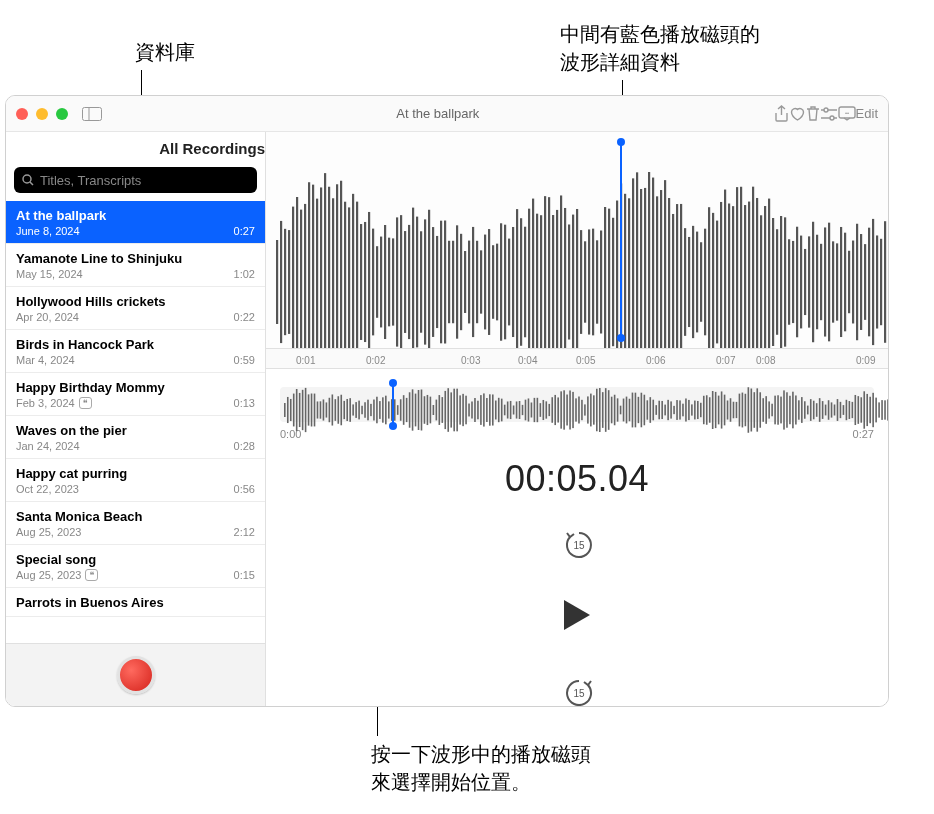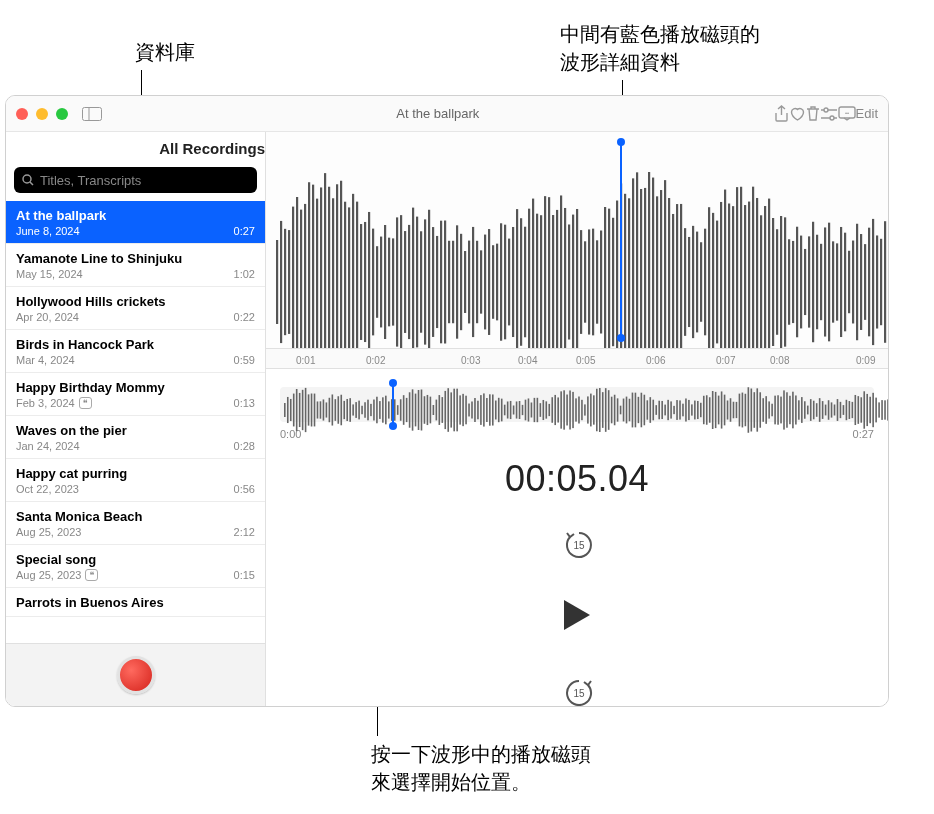--- a/index.html
+++ b/index.html
@@ -495,21 +495,21 @@
         <div class="playhead" style="left:354px;"></div>
       </div>
       <div class="time-ruler" id="time-ruler">
           <span class="ruler-tick" style="left: 30px;">0:01</span>
           <span class="ruler-tick" style="left: 100px;">0:02</span>
           <span class="ruler-tick" style="left: 170px; margin-left: 25px;">0:03</span>
           <span class="ruler-tick" style="left: 252px;">0:04</span>
           <span class="ruler-tick" style="left: 310px;">0:05</span>
           <span class="ruler-tick" style="left: 380px;">0:06</span>
           <span class="ruler-tick" style="left: 450px;">0:07</span>
-          <span class="ruler-tick" style="left: 504px;">0:08</span>
+          <span class="ruler-tick" style="left: 490px;">0:08</span>
           <span class="ruler-tick" style="left: 590px;">0:09</span>
         </div>
       <div class="overview">
         <svg id="wave-over-svg" width="632" height="46">
             <rect x="4" y="16" width="1.6" height="14" fill="#666"></rect>
             <rect x="6.9714285714285715" y="9.95294918011377" width="1.6" height="26.09410163977246" fill="#666"></rect>
             <rect x="9.942857142857143" y="11.951037907588749" width="1.6" height="22.097924184822503" fill="#666"></rect>
             <rect x="12.914285714285715" y="6.560794371222723" width="1.6" height="32.87841125755455" fill="#666"></rect>
             <rect x="15.885714285714286" y="1.9932651638145273" width="1.6" height="42.013469672370945" fill="#666"></rect>
             <rect x="18.857142857142858" y="5.946692397063899" width="1.6" height="34.1066152058722" fill="#666"></rect>

